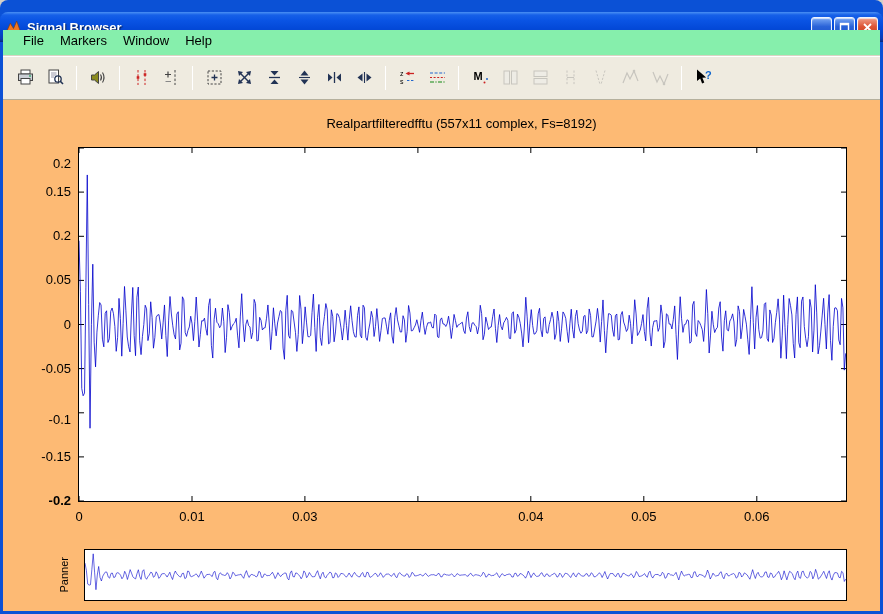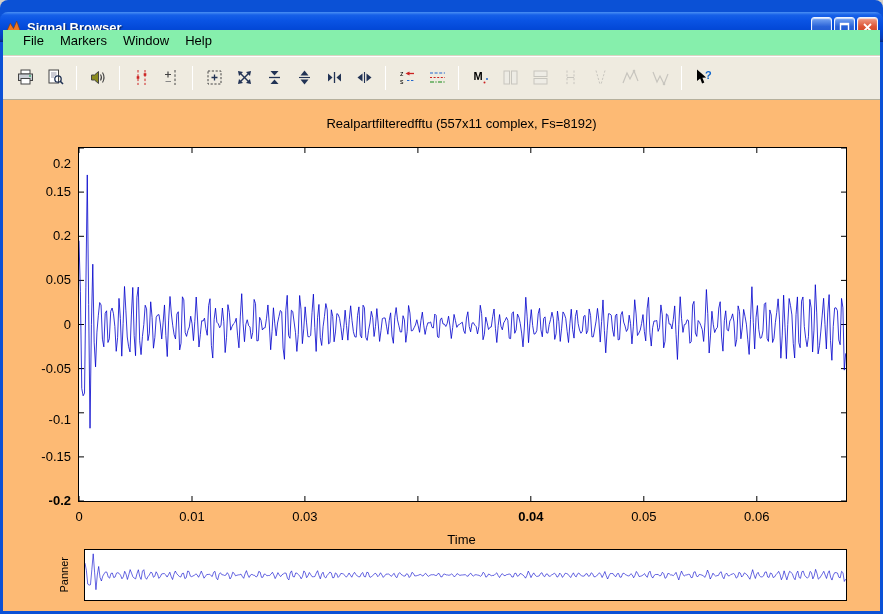--- a/index.html
+++ b/index.html
@@ -359,26 +359,25 @@
           <span class="ytick" style="top: 260.625px;">-0.05</span>
           <span class="ytick" style="top: 312px;">-0.1</span>
           <span class="ytick" style="top: 348.875px;">-0.15</span>
           <span class="ytick" style="top: 393px; font-weight: bold;">-0.2</span>
         </div>
       <div id="xticks">
           <span class="xtick" style="left: 46px;">0</span>
           <span class="xtick" style="left: 159px;">0.01</span>
           <span class="xtick" style="left: 271.92px;">0.03</span>
           <span class="xtick" style="left: 384.881px; margin-top: 48px;">0.03</span>
-          <span class="xtick" style="left: 497.841px; font-weight: bold;">0.04</span>
+          <span class="xtick" style="left: 497.841px;">0.04</span>
           <span class="xtick" style="left: 610.801px;">0.05</span>
           <span class="xtick" style="left: 723.761px;">0.06</span>
         </div>
 
-      <div class="xlabel">Time</div>
 
       <div class="panner-label-wrap">
         <span>Panner</span>
       </div>
       <div class="panner-box">
         <svg id="panner-svg" width="761" height="50" viewBox="0 0 761 50">
             <polyline points="0.00,13.13 1.37,20.29 2.74,34.07 4.10,35.10 5.47,34.72 6.84,19.71 8.21,3.82 9.58,22.18 10.94,39.69 12.31,24.97 13.68,16.46 15.05,27.51 16.42,31.00 17.79,26.09 19.15,23.77 20.52,21.89 21.89,22.24 23.26,27.08 24.63,28.17 25.99,23.41 27.36,23.06 28.73,27.55 30.10,27.02 31.47,23.14 32.83,22.66 34.20,23.47 35.57,25.27 36.94,28.80 38.31,26.84 39.68,21.30 41.04,24.14 42.41,29.49 43.78,24.85 45.15,19.61 46.52,23.06 47.88,26.77 49.25,28.15 50.62,28.88 51.99,23.65 53.36,19.75 54.72,26.58 56.09,29.42 57.46,21.14 58.83,19.69 60.20,27.29 61.57,29.27 62.93,26.70 64.30,25.02 65.67,22.27 67.04,22.78 68.41,27.28 69.77,26.23 71.14,21.78 72.51,24.02 73.88,28.36 75.25,26.85 76.61,23.97 77.98,23.65 79.35,23.60 80.72,24.92 82.09,27.06 83.46,24.77 84.82,22.23 86.19,26.57 87.56,29.54 88.93,24.38 90.30,21.03 91.66,23.52 93.03,25.18 94.40,26.44 95.77,27.05 97.14,23.52 98.50,23.19 99.87,28.61 101.24,27.65 102.61,21.08 103.98,21.51 105.35,26.14 106.71,26.68 108.08,25.86 109.45,25.35 110.82,23.83 112.19,24.89 113.55,27.28 114.92,24.56 116.29,21.11 117.66,24.37 119.03,28.19 120.39,26.42 121.76,24.47 123.13,24.51 124.50,24.10 125.87,25.57 127.24,26.53 128.60,22.32 129.97,21.35 131.34,27.96 132.71,29.75 134.08,24.28 135.44,22.69 136.81,24.68 138.18,24.89 139.55,25.46 140.92,25.09 142.28,22.66 143.65,24.59 145.02,28.98 146.39,26.81 147.76,22.19 149.13,23.29 150.49,25.80 151.86,25.29 153.23,24.91 154.60,24.72 155.97,24.11 157.33,26.50 158.70,28.30 160.07,23.81 161.44,20.64 162.81,24.82 164.17,27.44 165.54,24.98 166.91,24.32 168.28,25.15 169.65,25.34 171.02,27.02 172.38,26.13 173.75,21.45 175.12,22.04 176.49,27.33 177.86,27.28 179.22,23.99 180.59,24.42 181.96,25.78 183.33,25.50 184.70,25.45 186.06,24.11 187.43,22.23 188.80,24.93 190.17,28.57 191.54,25.97 192.91,22.63 194.27,24.90 195.64,26.61 197.01,24.79 198.38,23.89 199.75,23.01 201.11,23.20 202.48,28.34 203.85,29.92 205.22,22.97 206.59,20.87 207.95,26.57 209.32,26.96 210.69,22.97 212.06,23.16 213.43,24.65 214.80,26.15 216.16,28.81 217.53,26.40 218.90,20.89 220.27,22.83 221.64,27.71 223.00,25.62 224.37,22.50 225.74,24.66 227.11,26.71 228.48,26.75 229.84,26.56 231.21,23.28 232.58,20.70 233.95,25.40 235.32,28.82 236.69,24.04 238.05,22.16 239.42,26.87 240.79,27.97 242.16,25.32 243.53,23.85 244.89,22.04 246.26,22.92 247.63,27.75 249.00,27.57 250.37,22.92 251.73,23.84 253.10,27.45 254.47,26.05 255.84,23.46 257.21,23.58 258.58,24.15 259.94,25.48 261.31,27.20 262.68,25.46 264.05,22.97 265.42,25.15 266.78,27.22 268.15,24.30 269.52,22.35 270.89,24.45 272.26,26.01 273.62,26.73 274.99,26.79 276.36,23.71 277.73,22.51 279.10,26.51 280.47,26.90 281.83,22.27 283.20,22.61 284.57,26.82 285.94,27.25 287.31,25.82 288.67,24.79 290.04,23.14 291.41,24.03 292.78,26.70 294.15,25.28 295.51,22.75 296.88,24.92 298.25,27.40 299.62,25.87 300.99,24.16 302.36,24.08 303.72,24.07 305.09,25.24 306.46,26.38 307.83,24.40 309.20,23.35 310.56,26.63 311.93,27.66 313.30,23.99 314.67,22.60 316.04,24.34 317.40,25.19 318.77,26.06 320.14,26.06 321.51,23.75 322.88,24.33 324.24,27.52 325.61,25.98 326.98,22.31 328.35,23.39 329.72,25.90 331.09,25.86 332.45,25.46 333.82,25.07 335.19,24.33 336.56,25.19 337.93,26.11 339.29,24.42 340.66,23.25 342.03,25.11 343.40,26.40 344.77,25.40 346.13,24.76 347.50,24.78 348.87,24.64 350.24,25.41 351.61,25.49 352.98,23.53 354.34,23.72 355.71,26.74 357.08,26.85 358.45,24.34 359.82,24.06 361.18,24.93 362.55,24.95 363.92,25.28 365.29,24.87 366.66,23.82 368.02,25.19 369.39,26.98 370.76,25.44 372.13,23.57 373.50,24.46 374.87,25.40 376.23,25.06 377.60,24.97 378.97,24.81 380.34,24.68 381.71,25.88 383.07,26.28 384.44,24.08 385.81,23.20 387.18,25.29 388.55,26.04 389.91,24.82 391.28,24.74 392.65,25.09 394.02,25.29 395.39,26.33 396.76,25.29 398.12,22.27 399.49,23.45 400.86,27.16 402.23,26.38 403.60,23.96 404.96,24.76 406.33,25.71 407.70,25.41 409.07,25.35 410.44,23.90 411.80,22.80 413.17,25.54 414.54,27.55 415.91,25.12 417.28,23.59 418.65,25.24 420.01,25.75 421.38,24.76 422.75,24.44 424.12,23.99 425.49,24.42 426.85,26.94 428.22,27.00 429.59,23.47 430.96,23.19 432.33,26.24 433.69,25.78 435.06,23.52 436.43,23.96 437.80,24.85 439.17,26.22 440.54,28.17 441.90,25.36 443.27,21.14 444.64,23.92 446.01,27.58 447.38,24.89 448.74,22.89 450.11,25.14 451.48,26.37 452.85,26.29 454.22,25.87 455.58,23.49 456.95,22.70 458.32,25.76 459.69,26.74 461.06,24.13 462.43,23.92 463.79,26.16 465.16,26.23 466.53,25.00 467.90,24.29 469.27,23.26 470.63,24.16 472.00,27.11 473.37,26.31 474.74,23.10 476.11,24.60 477.47,27.40 478.84,25.52 480.21,23.22 481.58,23.54 482.95,24.15 484.32,25.96 485.68,27.55 487.05,24.90 488.42,22.83 489.79,25.74 491.16,26.93 492.52,23.87 493.89,22.97 495.26,24.87 496.63,25.79 498.00,26.24 499.36,25.96 500.73,23.85 502.10,23.71 503.47,26.31 504.84,25.82 506.21,22.80 507.57,23.73 508.94,26.76 510.31,26.74 511.68,25.64 513.05,24.52 514.41,22.72 515.78,24.37 517.15,27.49 518.52,24.60 519.89,21.52 521.25,25.83 522.62,29.01 523.99,25.82 525.36,23.47 526.73,23.51 528.10,23.68 529.46,25.77 530.83,26.69 532.20,23.76 533.57,23.51 534.94,27.19 536.30,27.11 537.67,23.64 539.04,23.17 540.41,24.66 541.78,25.22 543.14,25.99 544.51,25.64 545.88,23.68 547.25,24.87 548.62,27.75 549.99,25.32 551.35,21.49 552.72,23.50 554.09,26.56 555.46,26.23 556.83,25.79 558.19,24.87 559.56,23.60 560.93,25.98 562.30,27.32 563.67,22.78 565.03,21.16 566.40,26.10 567.77,28.05 569.14,25.46 570.51,24.51 571.88,24.51 573.24,24.43 574.61,25.97 575.98,25.44 577.35,22.23 578.72,23.63 580.08,28.31 581.45,27.39 582.82,23.49 584.19,23.66 585.56,24.94 586.92,24.94 588.29,25.64 589.66,24.28 591.03,22.37 592.40,26.41 593.77,29.95 595.13,25.04 596.50,21.07 597.87,24.16 599.24,26.12 600.61,25.02 601.97,24.95 603.34,24.33 604.71,24.44 606.08,27.65 607.45,27.42 608.81,22.23 610.18,21.72 611.55,26.20 612.92,26.69 614.29,24.43 615.66,24.69 617.02,25.16 618.39,25.73 619.76,27.40 621.13,24.66 622.50,20.05 623.86,23.47 625.23,29.04 626.60,26.50 627.97,23.13 629.34,25.03 630.70,26.14 632.07,25.65 633.44,25.41 634.81,22.67 636.18,21.77 637.55,26.77 638.91,28.78 640.28,24.45 641.65,23.06 643.02,25.75 644.39,25.91 645.75,24.51 647.12,24.16 648.49,23.49 649.86,24.64 651.23,28.10 652.59,27.09 653.96,22.36 655.33,23.18 656.70,27.02 658.07,25.48 659.43,22.86 660.80,23.85 662.17,24.95 663.54,27.16 664.91,29.24 666.28,24.31 667.64,19.65 669.01,24.70 670.38,28.47 671.75,23.99 673.12,22.32 674.48,25.72 675.85,26.95 677.22,26.87 678.59,25.90 679.96,22.13 681.32,21.91 682.69,26.98 684.06,27.40 685.43,22.94 686.80,23.65 688.17,27.55 689.53,26.95 690.90,24.75 692.27,23.30 693.64,21.37 695.01,24.24 696.37,29.77 697.74,26.51 699.11,20.84 700.48,25.40 701.85,29.84 703.21,24.99 704.58,21.32 705.95,22.34 707.32,23.64 708.69,27.69 710.06,29.74 711.42,23.61 712.79,21.09 714.16,27.55 715.53,28.29 716.90,21.69 718.26,21.10 719.63,25.28 721.00,26.97 722.37,28.14 723.74,26.72 725.10,21.44 726.47,22.65 727.84,28.90 729.21,25.80 730.58,19.36 731.95,23.35 733.31,29.16 734.68,28.01 736.05,25.93 737.42,23.67 738.79,21.29 740.15,25.01 741.52,28.47 742.89,23.36 744.26,20.77 745.63,27.28 746.99,30.07 748.36,25.28 749.73,22.67 751.10,22.63 752.47,23.04 753.84,27.19 755.20,27.86 756.57,21.31 757.94,22.63 759.31,31.46 760.68,29.09" fill="none" stroke="#0000cc" stroke-width="0.6"></polyline>
           </svg>
       </div>
     </div>

